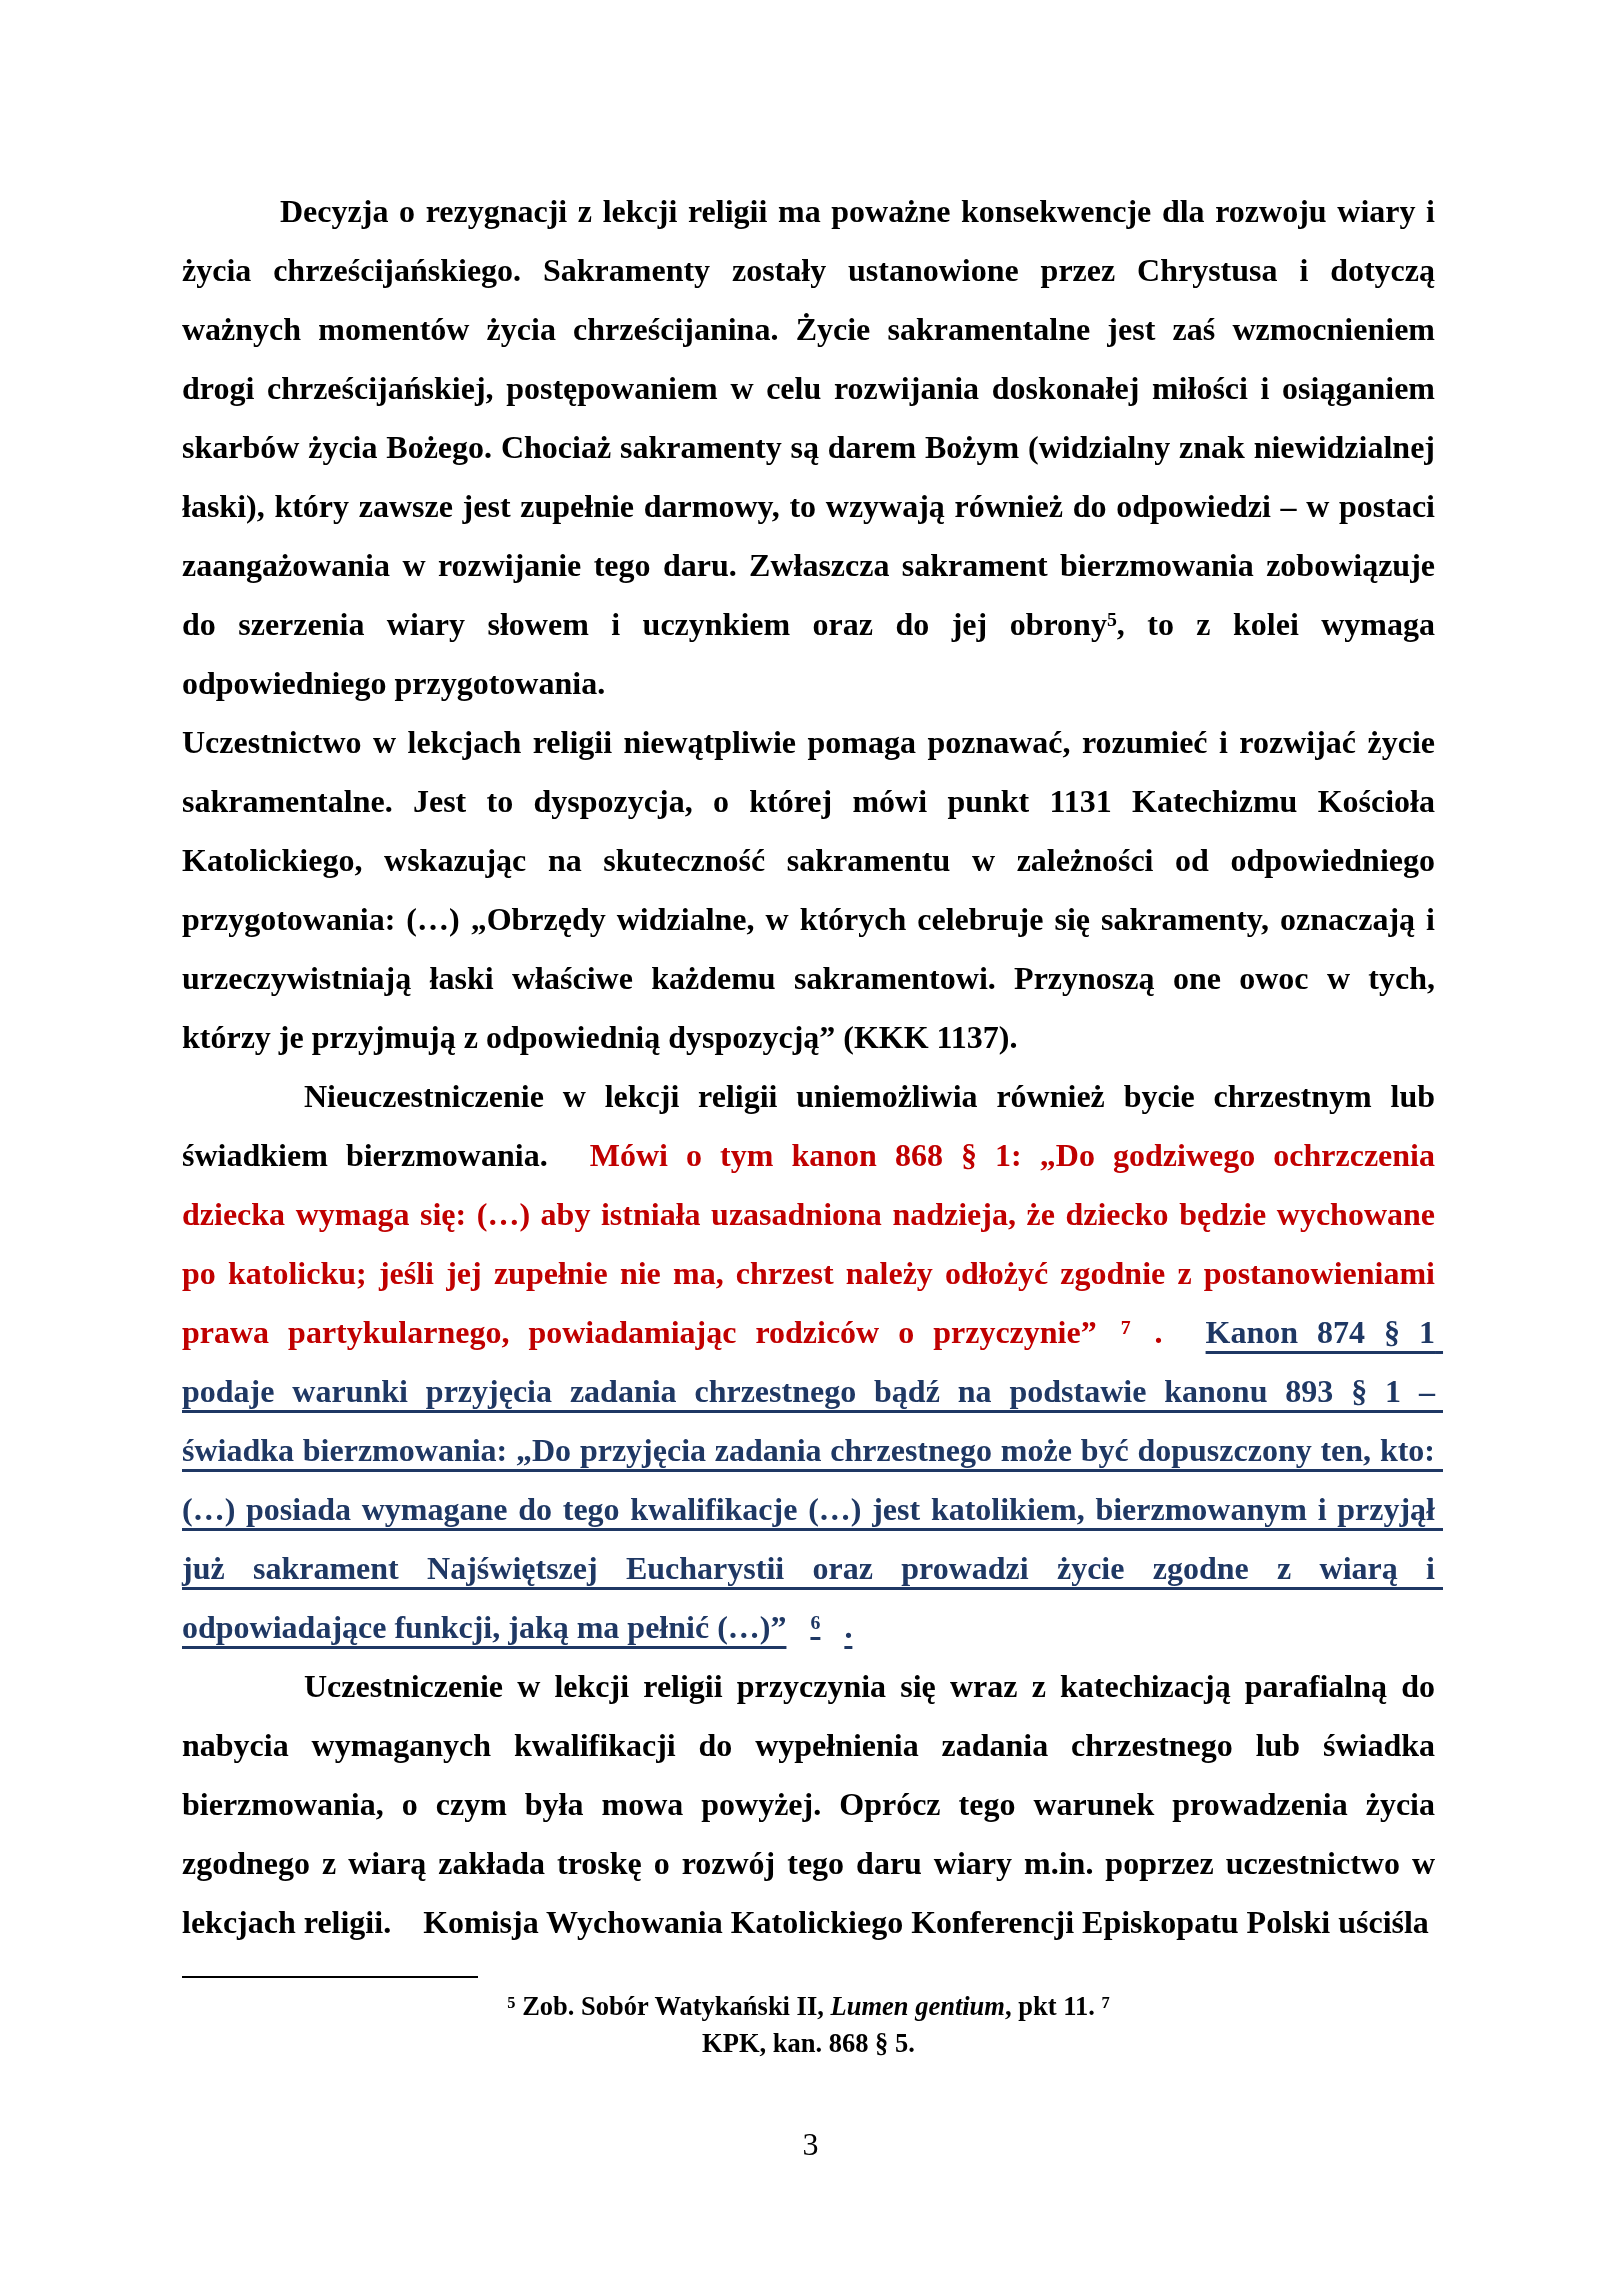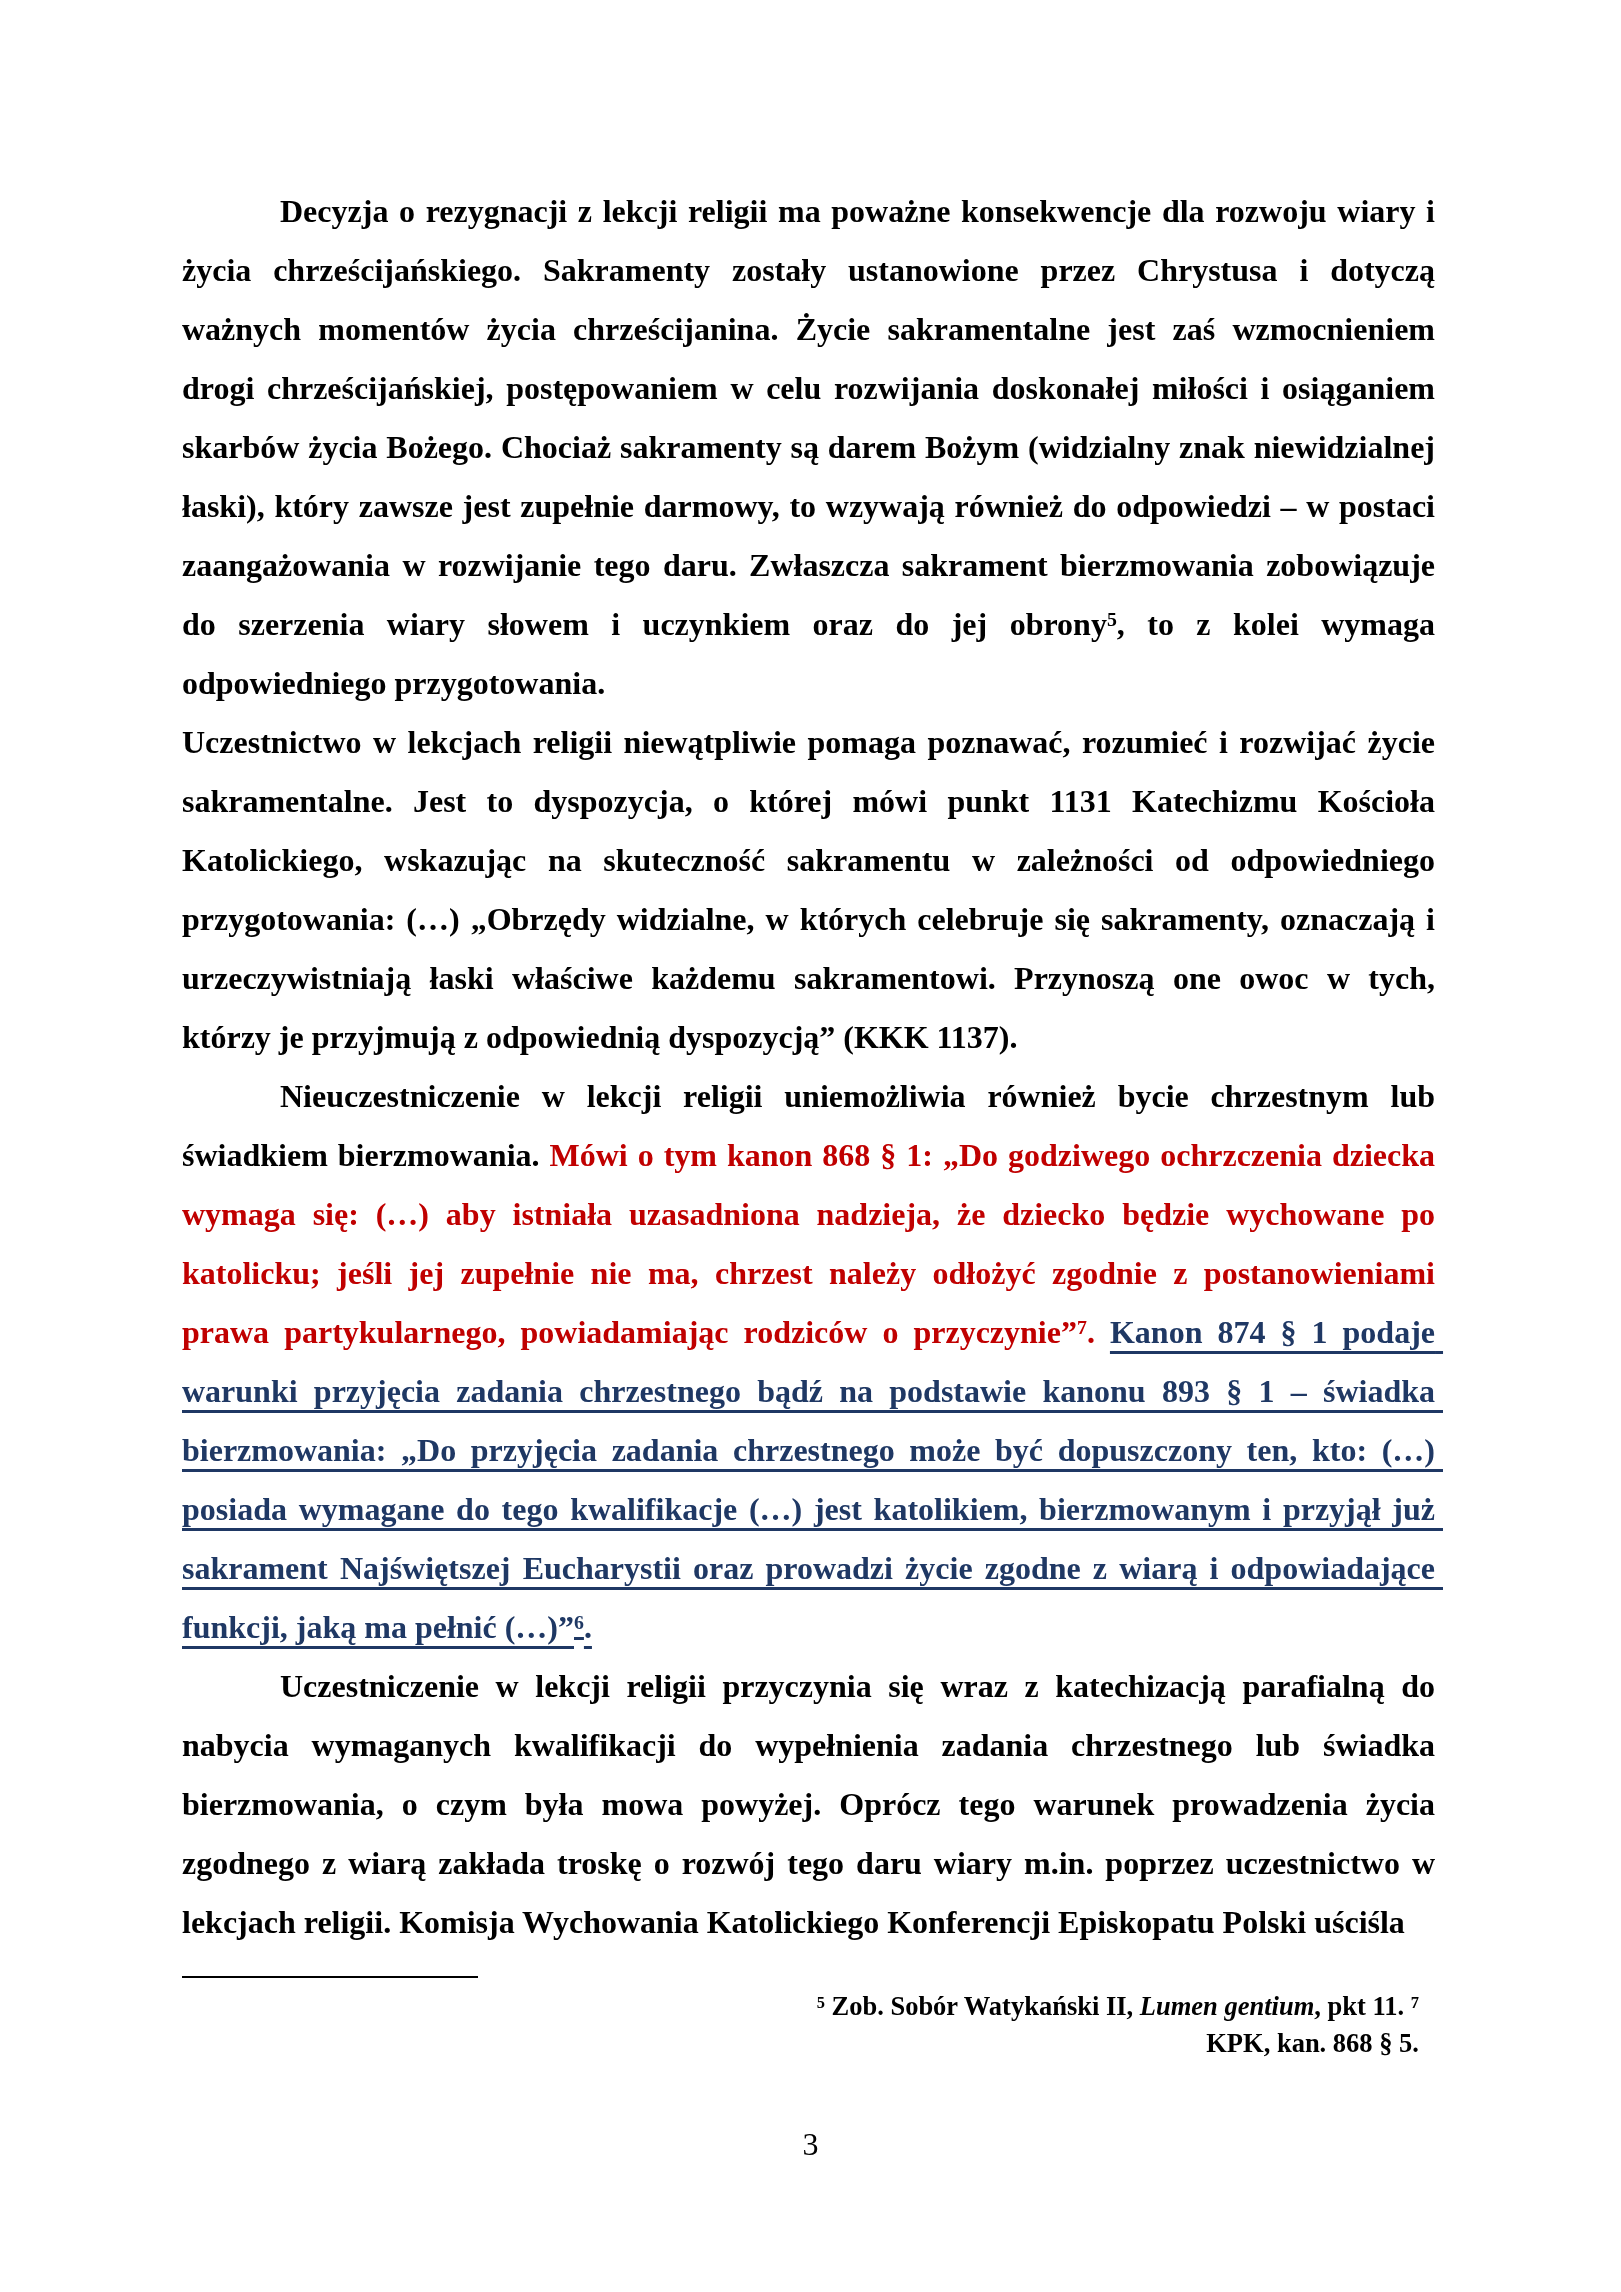--- a/index.html
+++ b/index.html
@@ -21,21 +21,21 @@
   .content{
     position:absolute;
     left:182px;top:182px;width:1253px;
     font-size:32px;
     line-height:59px;
     text-align:justify;
   }
   p.para{margin:0;padding:0;}
   p.para.indent{text-indent:98px;}
   .run{white-space:pre-wrap;font-weight:bold;}
-  .bold{font-weight:700;}
+  .bold{font-weight:700;margin-left:24px;}
   .red{color:var(--red);}
   .blue{color:var(--blue);}
   .underline{
     text-decoration:underline;
     text-decoration-thickness:2.9px;
     text-underline-offset:7.8px;
   }
   .italic{font-style:italic;}
   .sup{
     font-size:0.62em;
@@ -44,24 +44,24 @@
     top:-0.45em;
   }
   .footnote-sep{
     position:absolute;
     left:182px;top:1976px;
     width:296px;height:0;
     border-top:2.9px solid #000;
   }
   .footnotes{
     position:absolute;
-    left:166px;top:1988px;width:1253px;
+    left:182px;top:1988px;width:1253px;
     font-size:26.5px;
     line-height:37px;
-    text-align:right;
+    text-align:center;
   }
   .footnotes p{margin:0;padding:0;}
   .page-number{
     position:absolute;
     left:0;top:2125px;width:100%;
     text-align:center;
     font-size:32px;
     line-height:39px;
   }
 </style>

